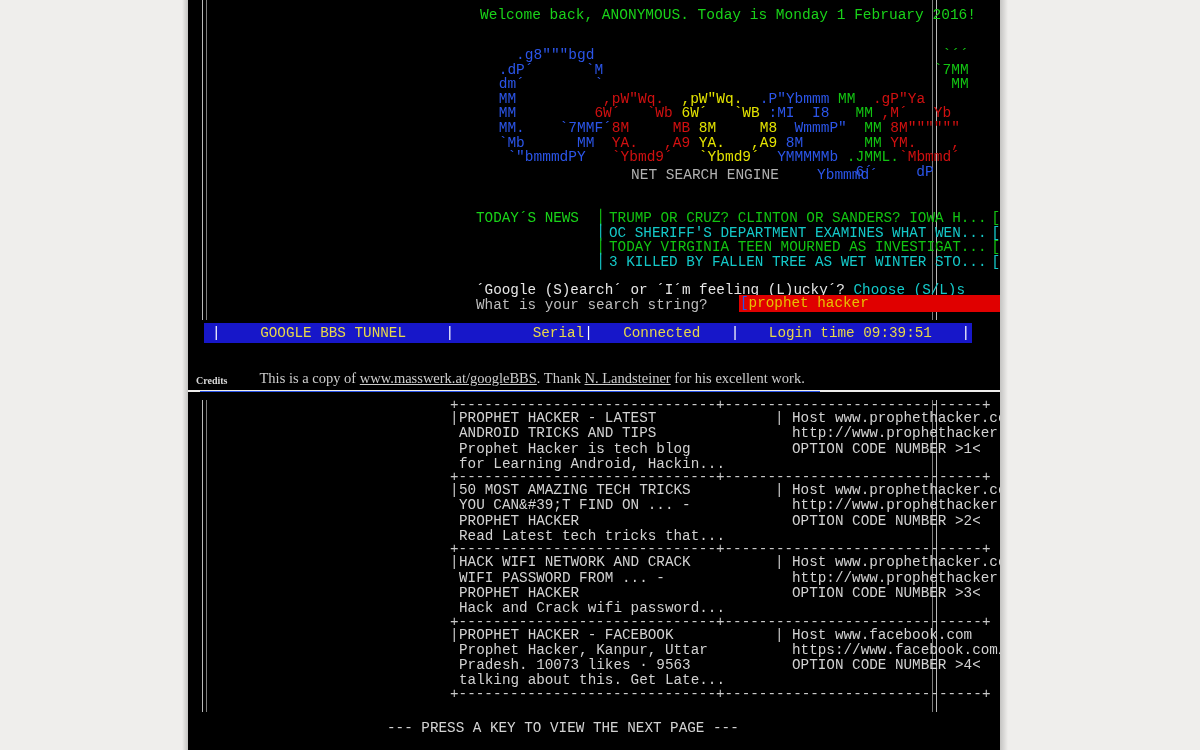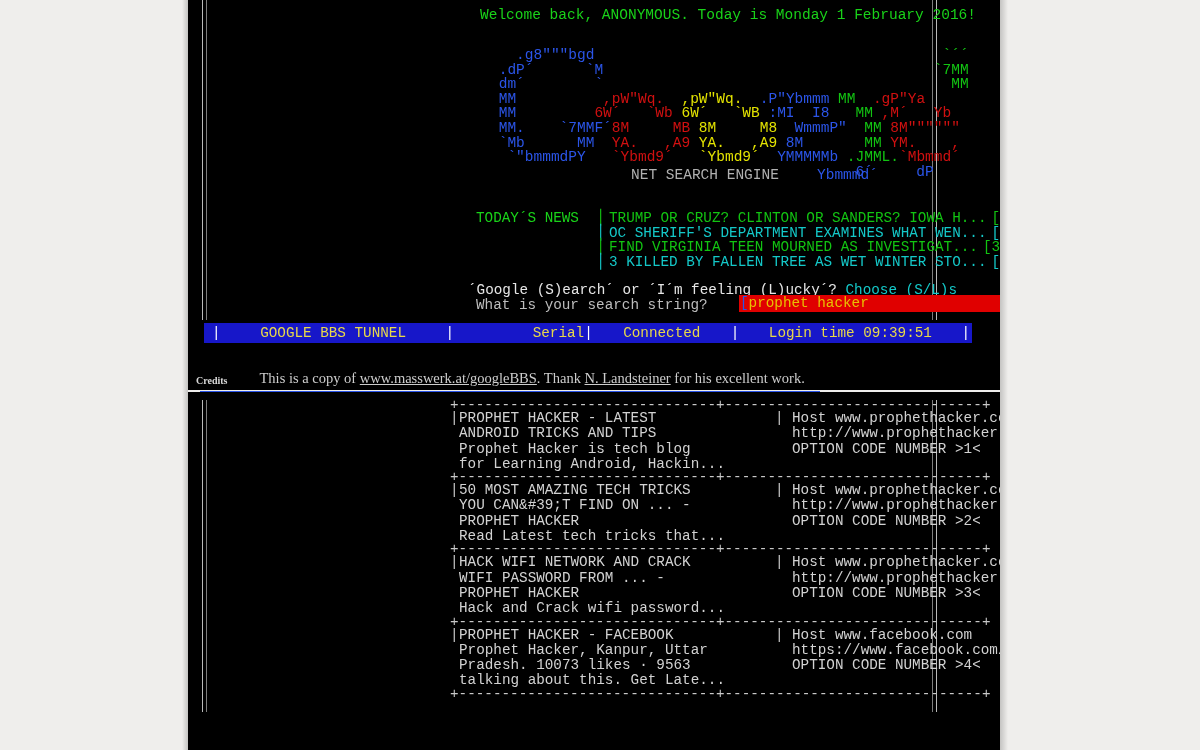--- a/index.html
+++ b/index.html
@@ -91,21 +91,21 @@
     width: 9px;
     text-align: center;
     white-space: pre;
   }
   .news-text { white-space: pre; text-align: center; }
   .news-idx { white-space: pre; padding-left: 5px; }
 
   
   .prompt1 {
     position: absolute;
-    left: 280px;
+    left: 288px;
     top: 282px;
     font-size: 14.3px;
     line-height: 16px;
     white-space: pre;
     color: #bdbdbd;
   }
   .prompt2 {
     position: absolute;
     left: 288px;
     top: 297px;
@@ -277,21 +277,21 @@
         </div>
         <div class="news-row">
           <span class="news-label"></span>
           <span class="news-sep c-cyan">▏</span>
           <span class="news-text c-cyan">OC SHERIFF'S DEPARTMENT EXAMINES WHAT WEN...</span>
           <span class="news-idx c-cyan">[2]</span>
         </div>
         <div class="news-row">
           <span class="news-label"></span>
           <span class="news-sep c-green">▏</span>
-          <span class="news-text c-green">FIND VIRGINIA TEEN MOURNED AS INVESTIGAT...</span>
+          <span class="news-text c-green">TODAY VIRGINIA TEEN MOURNED AS INVESTIGAT...</span>
           <span class="news-idx c-green">[3]</span>
         </div>
         <div class="news-row">
           <span class="news-label"></span>
           <span class="news-sep c-cyan">▏</span>
           <span class="news-text c-cyan">3 KILLED BY FALLEN TREE AS WET WINTER STO...</span>
           <span class="news-idx c-cyan">[4]</span>
         </div>
       </div>
 
@@ -326,17 +326,18 @@
 
   <div class="bbs-bottom">
 
     <div class="vrule" style="left:14px;top:8px;height:312px;"></div>
     <div class="vrule dim" style="left:18px;top:8px;height:312px;"></div>
     <div class="vrule dim" style="left:744px;top:8px;height:312px;"></div>
     <div class="vrule" style="left:748px;top:8px;height:312px;"></div>
 
     <div class="results mono"><span class="hline">+------------------------------+------------------------------+</span><div class="res-row"><span class="res-col-bar">|</span><span class="res-left"><span class="res-line">PROPHET HACKER - LATEST</span><span class="res-line">ANDROID TRICKS AND TIPS</span><span class="res-line">Prophet Hacker is tech blog</span><span class="res-line">for Learning Android, Hackin...</span></span><span class="res-col-bar">|</span><span class="res-right"><span class="res-line">Host www.prophethacker.com</span><span class="res-line">http://www.prophethacker.com/</span><span class="res-line">OPTION CODE NUMBER &gt;1&lt;</span><span class="res-line"> </span></span></div><span class="hline">+------------------------------+------------------------------+</span><div class="res-row"><span class="res-col-bar">|</span><span class="res-left"><span class="res-line">50 MOST AMAZING TECH TRICKS</span><span class="res-line">YOU CAN&amp;#39;T FIND ON ... -</span><span class="res-line">PROPHET HACKER</span><span class="res-line">Read Latest tech tricks that...</span></span><span class="res-col-bar">|</span><span class="res-right"><span class="res-line">Host www.prophethacker.com</span><span class="res-line">http://www.prophethacker.com...</span><span class="res-line">OPTION CODE NUMBER &gt;2&lt;</span><span class="res-line"> </span></span></div><span class="hline">+------------------------------+------------------------------+</span><div class="res-row"><span class="res-col-bar">|</span><span class="res-left"><span class="res-line">HACK WIFI NETWORK AND CRACK</span><span class="res-line">WIFI PASSWORD FROM ... -</span><span class="res-line">PROPHET HACKER</span><span class="res-line">Hack and Crack wifi password...</span></span><span class="res-col-bar">|</span><span class="res-right"><span class="res-line">Host www.prophethacker.com</span><span class="res-line">http://www.prophethacker.com...</span><span class="res-line">OPTION CODE NUMBER &gt;3&lt;</span><span class="res-line"> </span></span></div><span class="hline">+------------------------------+------------------------------+</span><div class="res-row"><span class="res-col-bar">|</span><span class="res-left"><span class="res-line">PROPHET HACKER - FACEBOOK</span><span class="res-line">Prophet Hacker, Kanpur, Uttar</span><span class="res-line">Pradesh. 10073 likes · 9563</span><span class="res-line">talking about this. Get Late...</span></span><span class="res-col-bar">|</span><span class="res-right"><span class="res-line">Host www.facebook.com</span><span class="res-line">https://www.facebook.com/pro...</span><span class="res-line">OPTION CODE NUMBER &gt;4&lt;</span><span class="res-line"> </span></span></div><span class="hline">+------------------------------+------------------------------+</span></div>
 
+    <div class="press-key mono">--- PRESS A KEY TO VIEW THE NEXT PAGE ---</div>
   </div>
 
   <div class="edge-shadow-l"></div>
   <div class="edge-shadow-r"></div>
 </div>
 
 </body></html>

